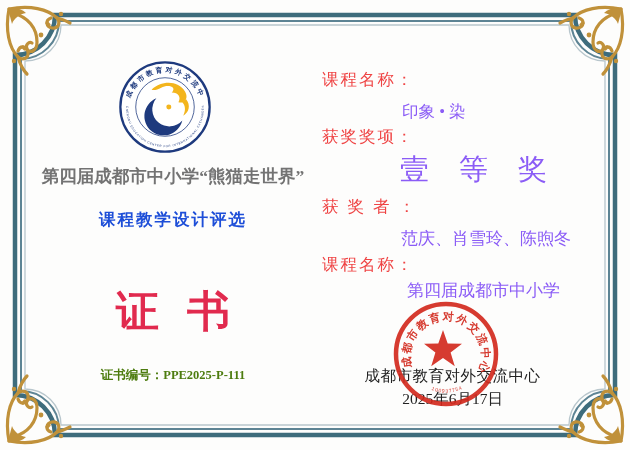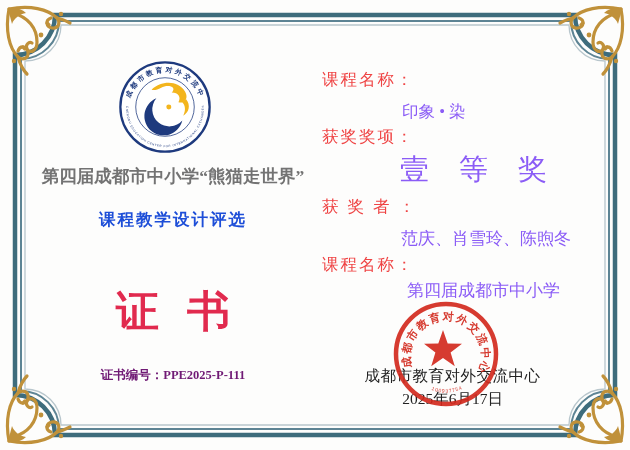--- a/index.html
+++ b/index.html
@@ -7,21 +7,21 @@
         font-family:"Liberation Serif","DejaVu Serif",serif;}
   .abs{position:absolute;}
   svg{display:block;}
   .frame-svg{position:absolute;left:0;top:0;}
   .logo-svg{position:absolute;left:117px;top:59px;}
   .seal-svg{position:absolute;left:390px;top:298px;opacity:.9;}
   .title1{left:28px;top:164px;width:290px;text-align:center;font-size:17.5px;font-weight:700;color:#737373;}
   .title2{left:28px;top:209px;width:290px;text-align:center;font-size:16.5px;font-weight:700;letter-spacing:2px;color:#1d4ed8;}
   .cert-title{left:28px;top:257px;width:290px;text-align:center;font-size:43px;font-weight:700;
               color:#e12a4e;letter-spacing:28px;text-indent:28px;margin-top:26px;}
-  .certno{left:28px;top:367px;width:290px;text-align:center;font-size:12.5px;font-weight:700;color:#701a75;}
+  .certno{left:28px;top:367px;width:290px;text-align:center;font-size:12.5px;font-weight:700;color:#4d7c0f;}
   .flabel{left:322px;font-size:16.5px;color:#ef4444;letter-spacing:2px;}
   .fvalue{color:#8b5cf6;}
   .lbl-course{top:69px;}
   .val-course{left:402px;top:101px;font-size:16.5px;}
   .lbl-award{top:126px;}
   .val-award{left:400px;top:150px;font-size:29px;letter-spacing:30px;}
   .lbl-winners{top:196px;letter-spacing:9px;}
   .val-winners{left:401px;top:227px;font-size:17px;}
   .lbl-school{top:254px;}
   .val-school{left:407px;top:279px;font-size:17px;}

